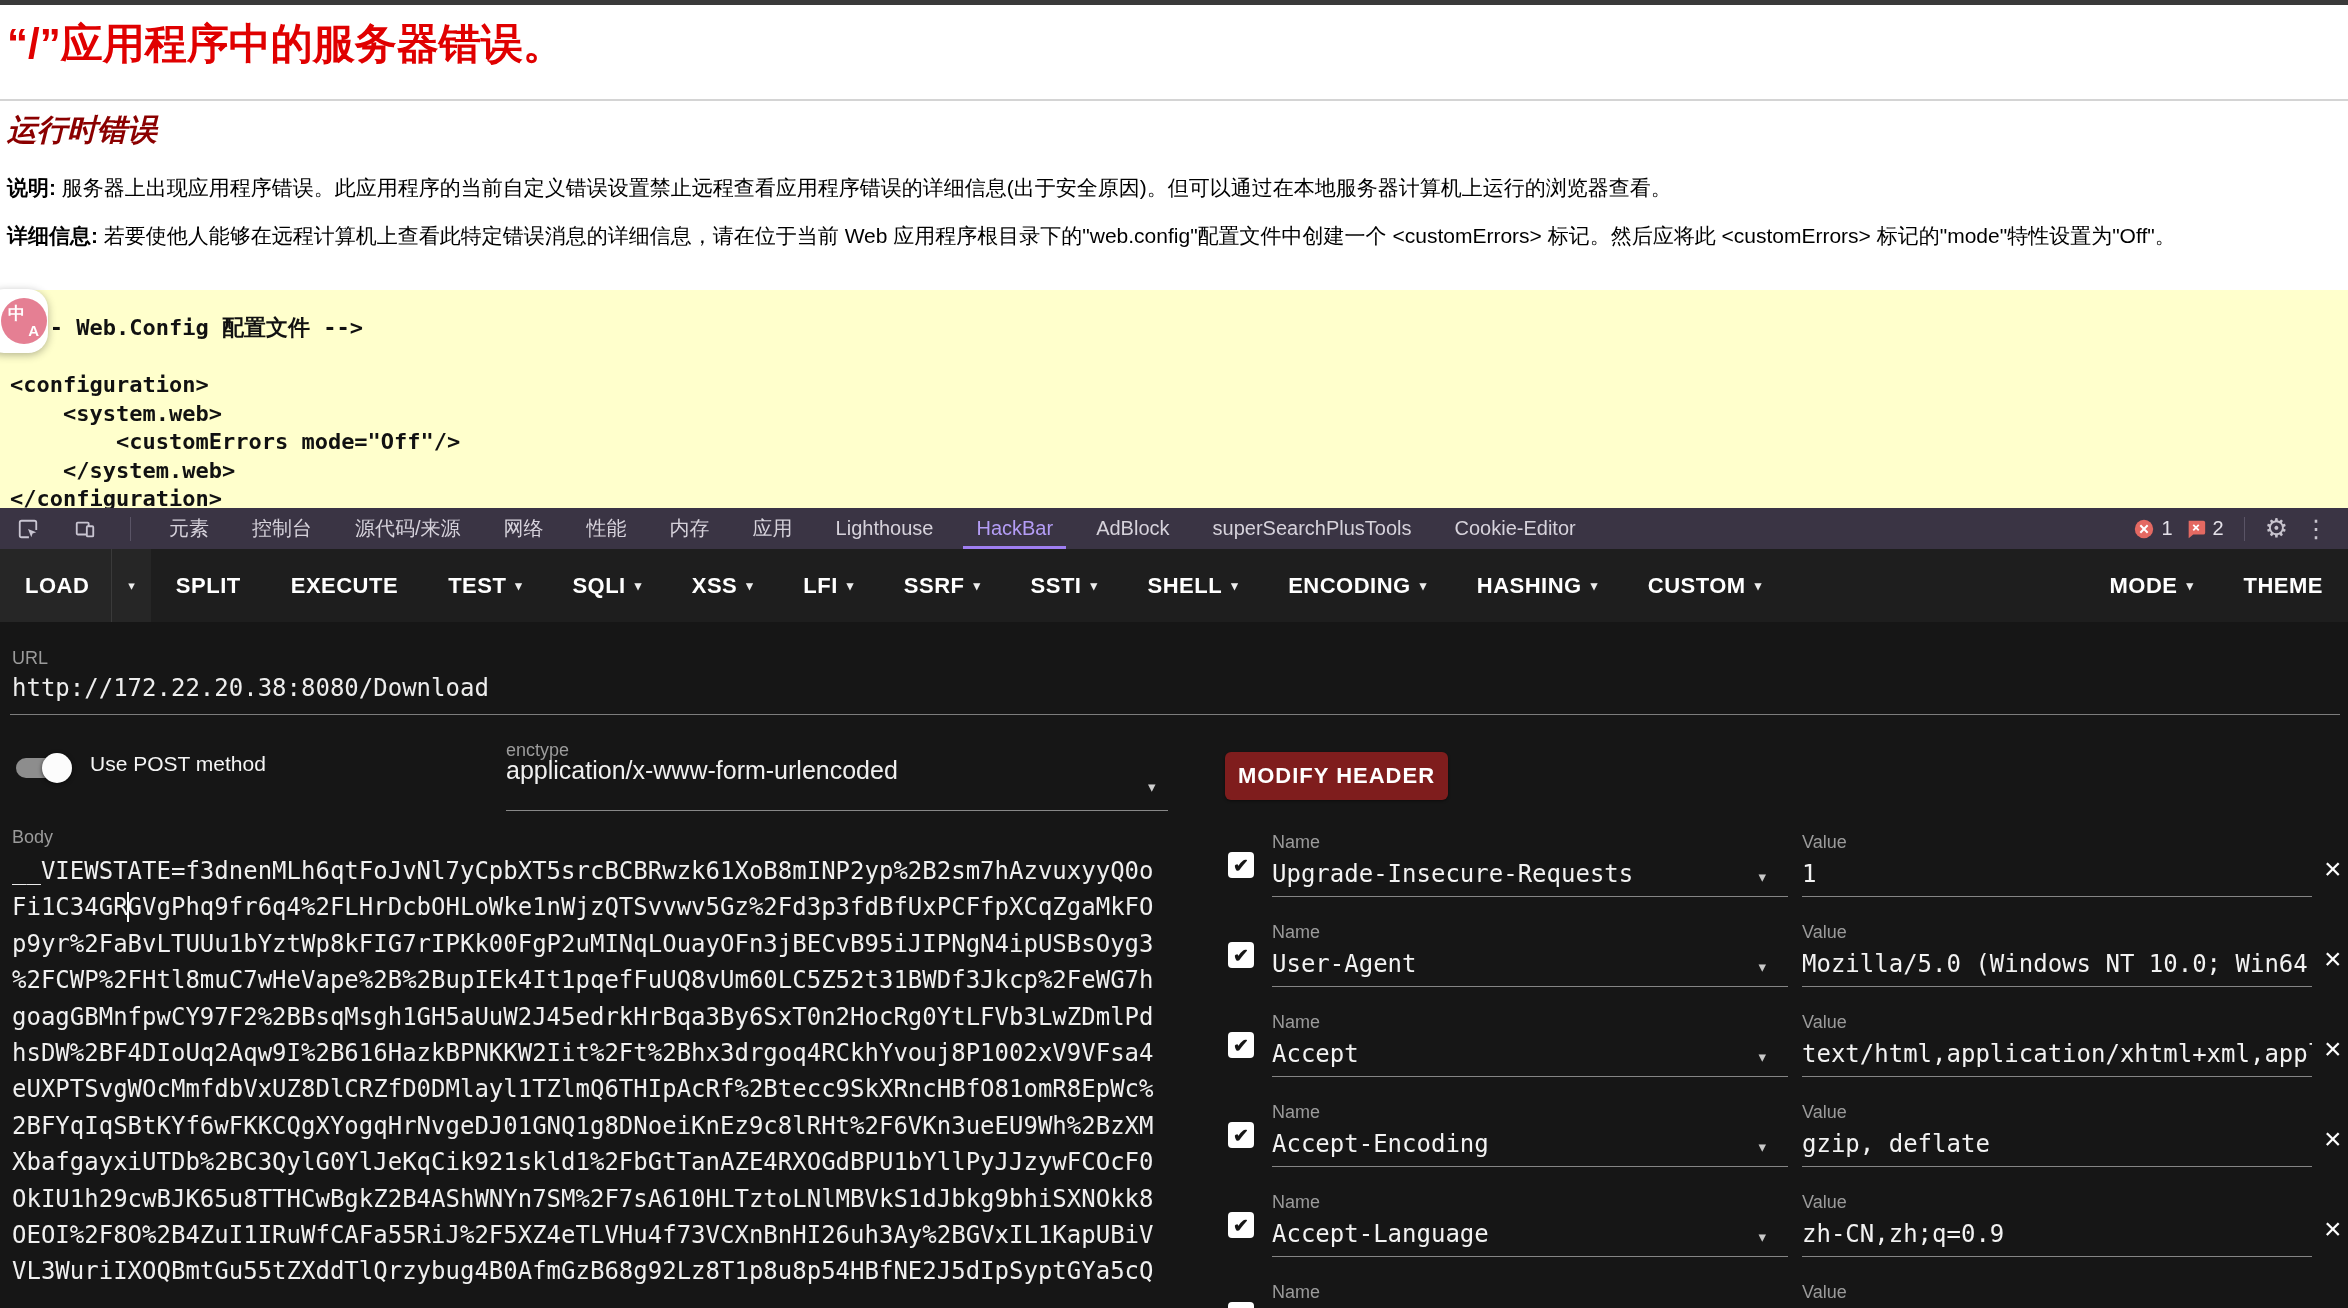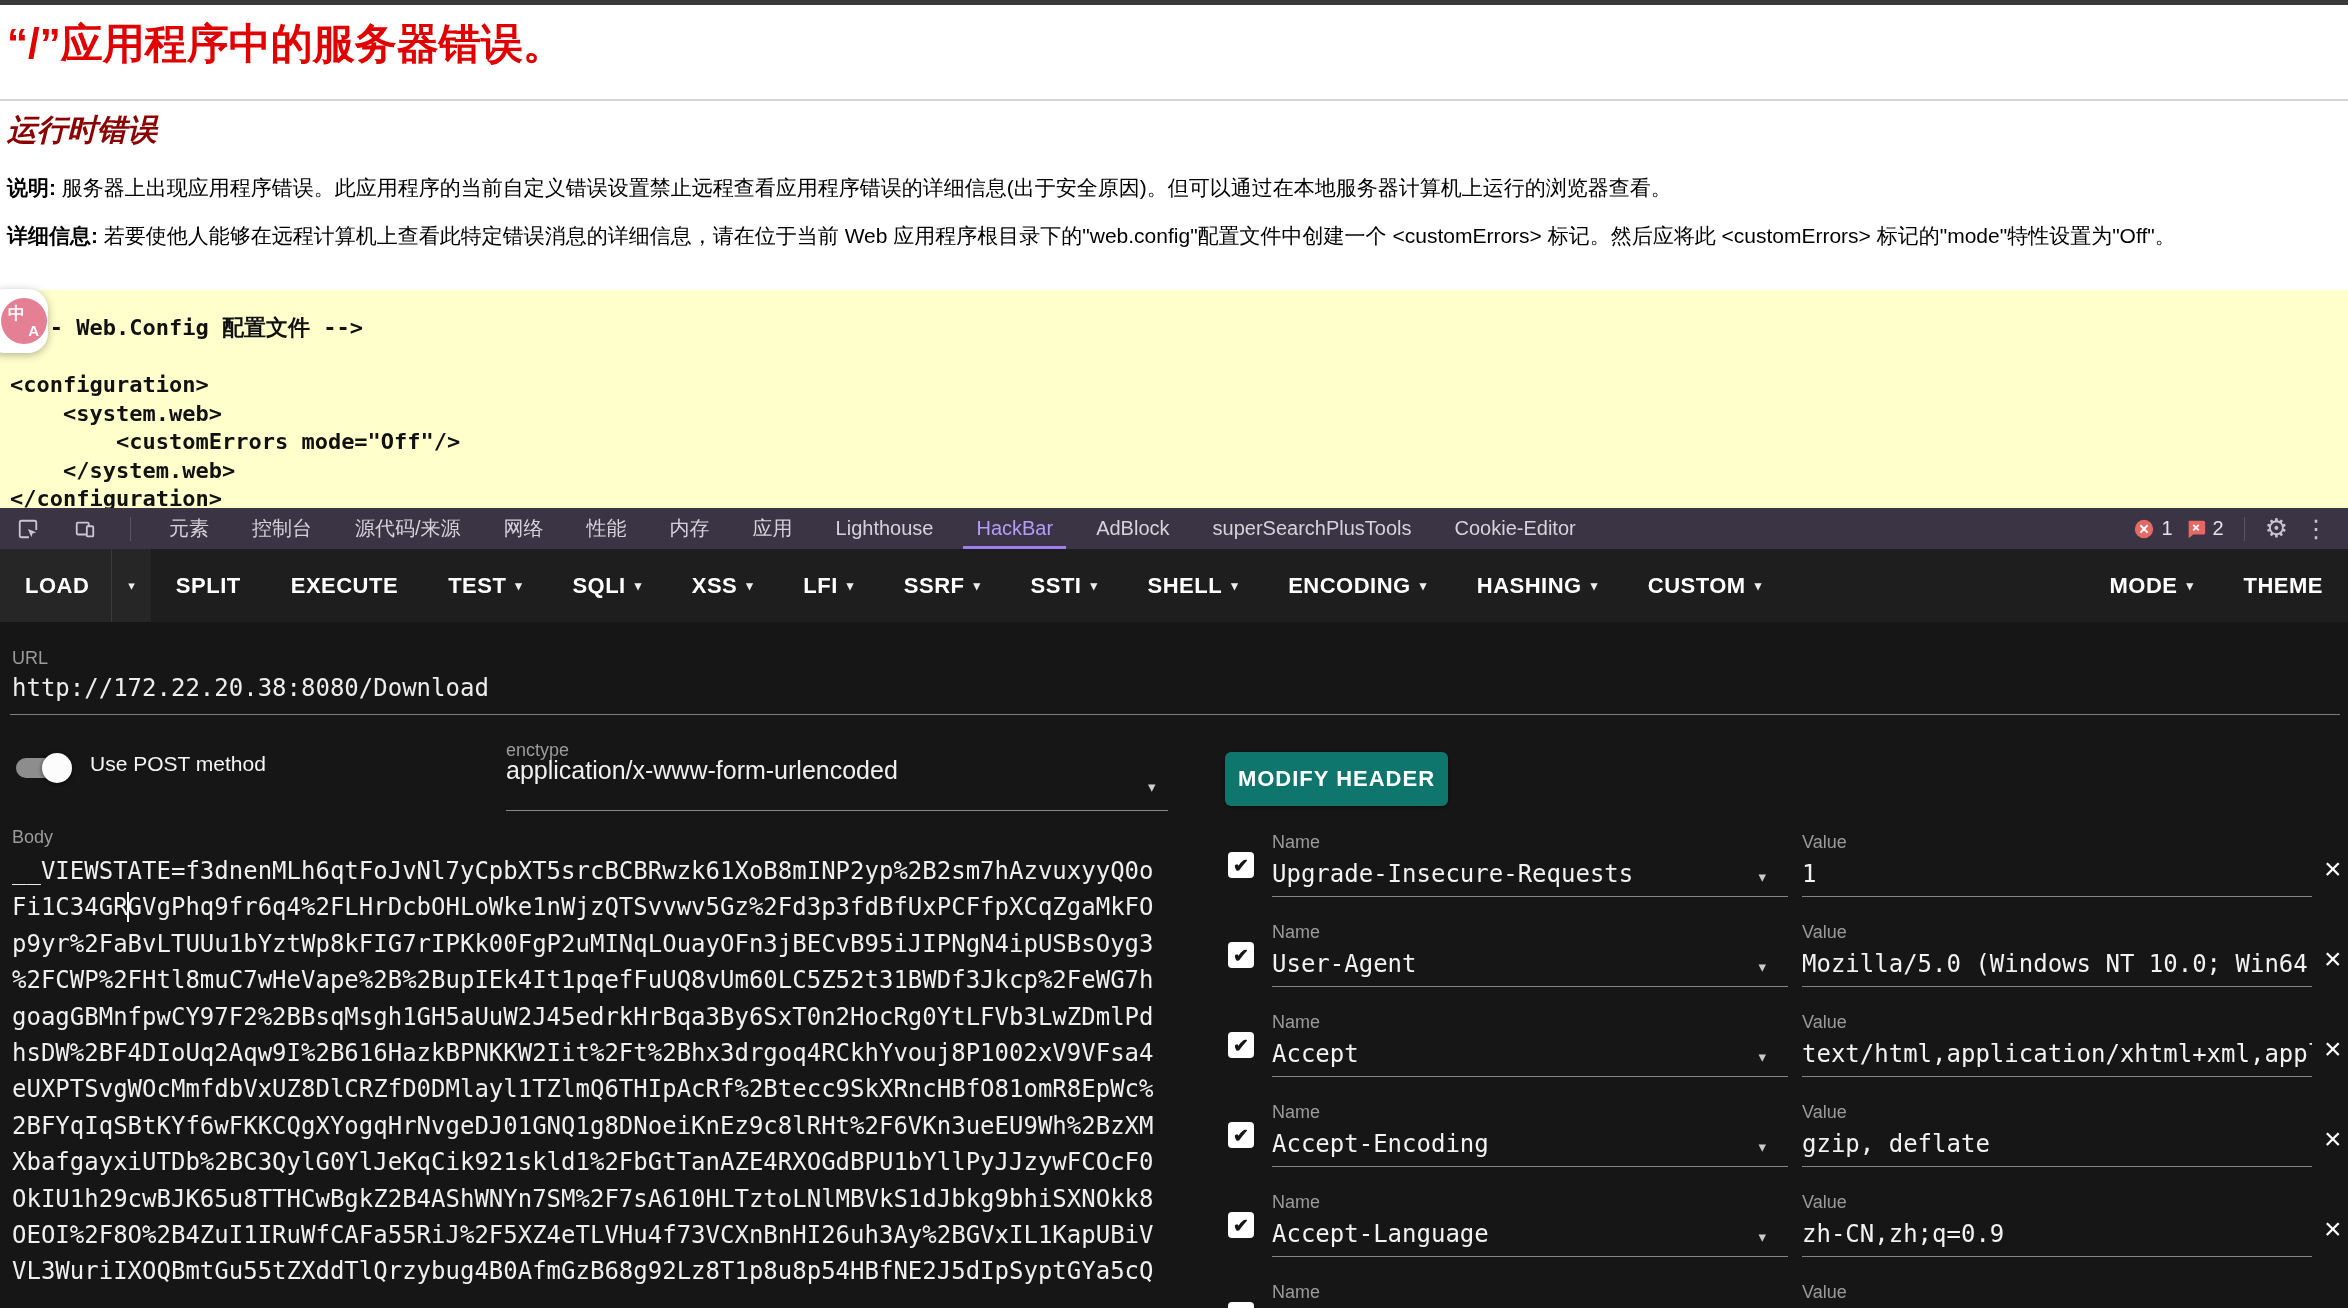--- a/index.html
+++ b/index.html
@@ -80,22 +80,22 @@
   .toggle .thumb {
     position:absolute; right:-4px; top:-5px; width:30px; height:30px; border-radius:50%;
     background:#fcfcfc; box-shadow:0 1px 4px rgba(0,0,0,.6);
   }
   .post-label { position:absolute; left:90px; top:130px; font-size:21px; color:#f5f5f5; }
   .enc-label { left:506px; top:118px; }
   .enc-value { position:absolute; left:506px; top:134px; width:640px; font-size:25px; color:#f0f0f0; white-space:nowrap; overflow:hidden; cursor:pointer; }
   .enc-caret { position:absolute; left:1148px; top:156px; font-size:15px; color:#cfcfcf; }
   .enc-underline { position:absolute; left:506px; width:662px; top:188px; height:1px; background:#888; }
   .modify-btn {
-    position:absolute; left:1225px; top:130px; width:223px; height:54px; border-radius:6px;
-    background:#0f766e; color:#fff; font-size:22px; font-weight:bold; letter-spacing:1px;
+    position:absolute; left:1225px; top:130px; width:223px; height:48px; border-radius:6px;
+    background:#7f1d1d; color:#fff; font-size:22px; font-weight:bold; letter-spacing:1px;
     display:flex; align-items:center; justify-content:center; cursor:pointer;
     box-shadow:0 1px 3px rgba(0,0,0,.45);
   }
   .body-label { left:12px; top:205px; }
   .body-text {
     position:absolute; left:12px; top:231px; width:1170px; bottom:0; overflow:hidden;
     font-size:24px; line-height:36.4px; color:#f0f0f0; cursor:text;
   }
   .body-line { white-space:pre; }
   .body-caret { position:absolute; left:127px; top:270px; width:2px; height:30px; background:#fff; }

